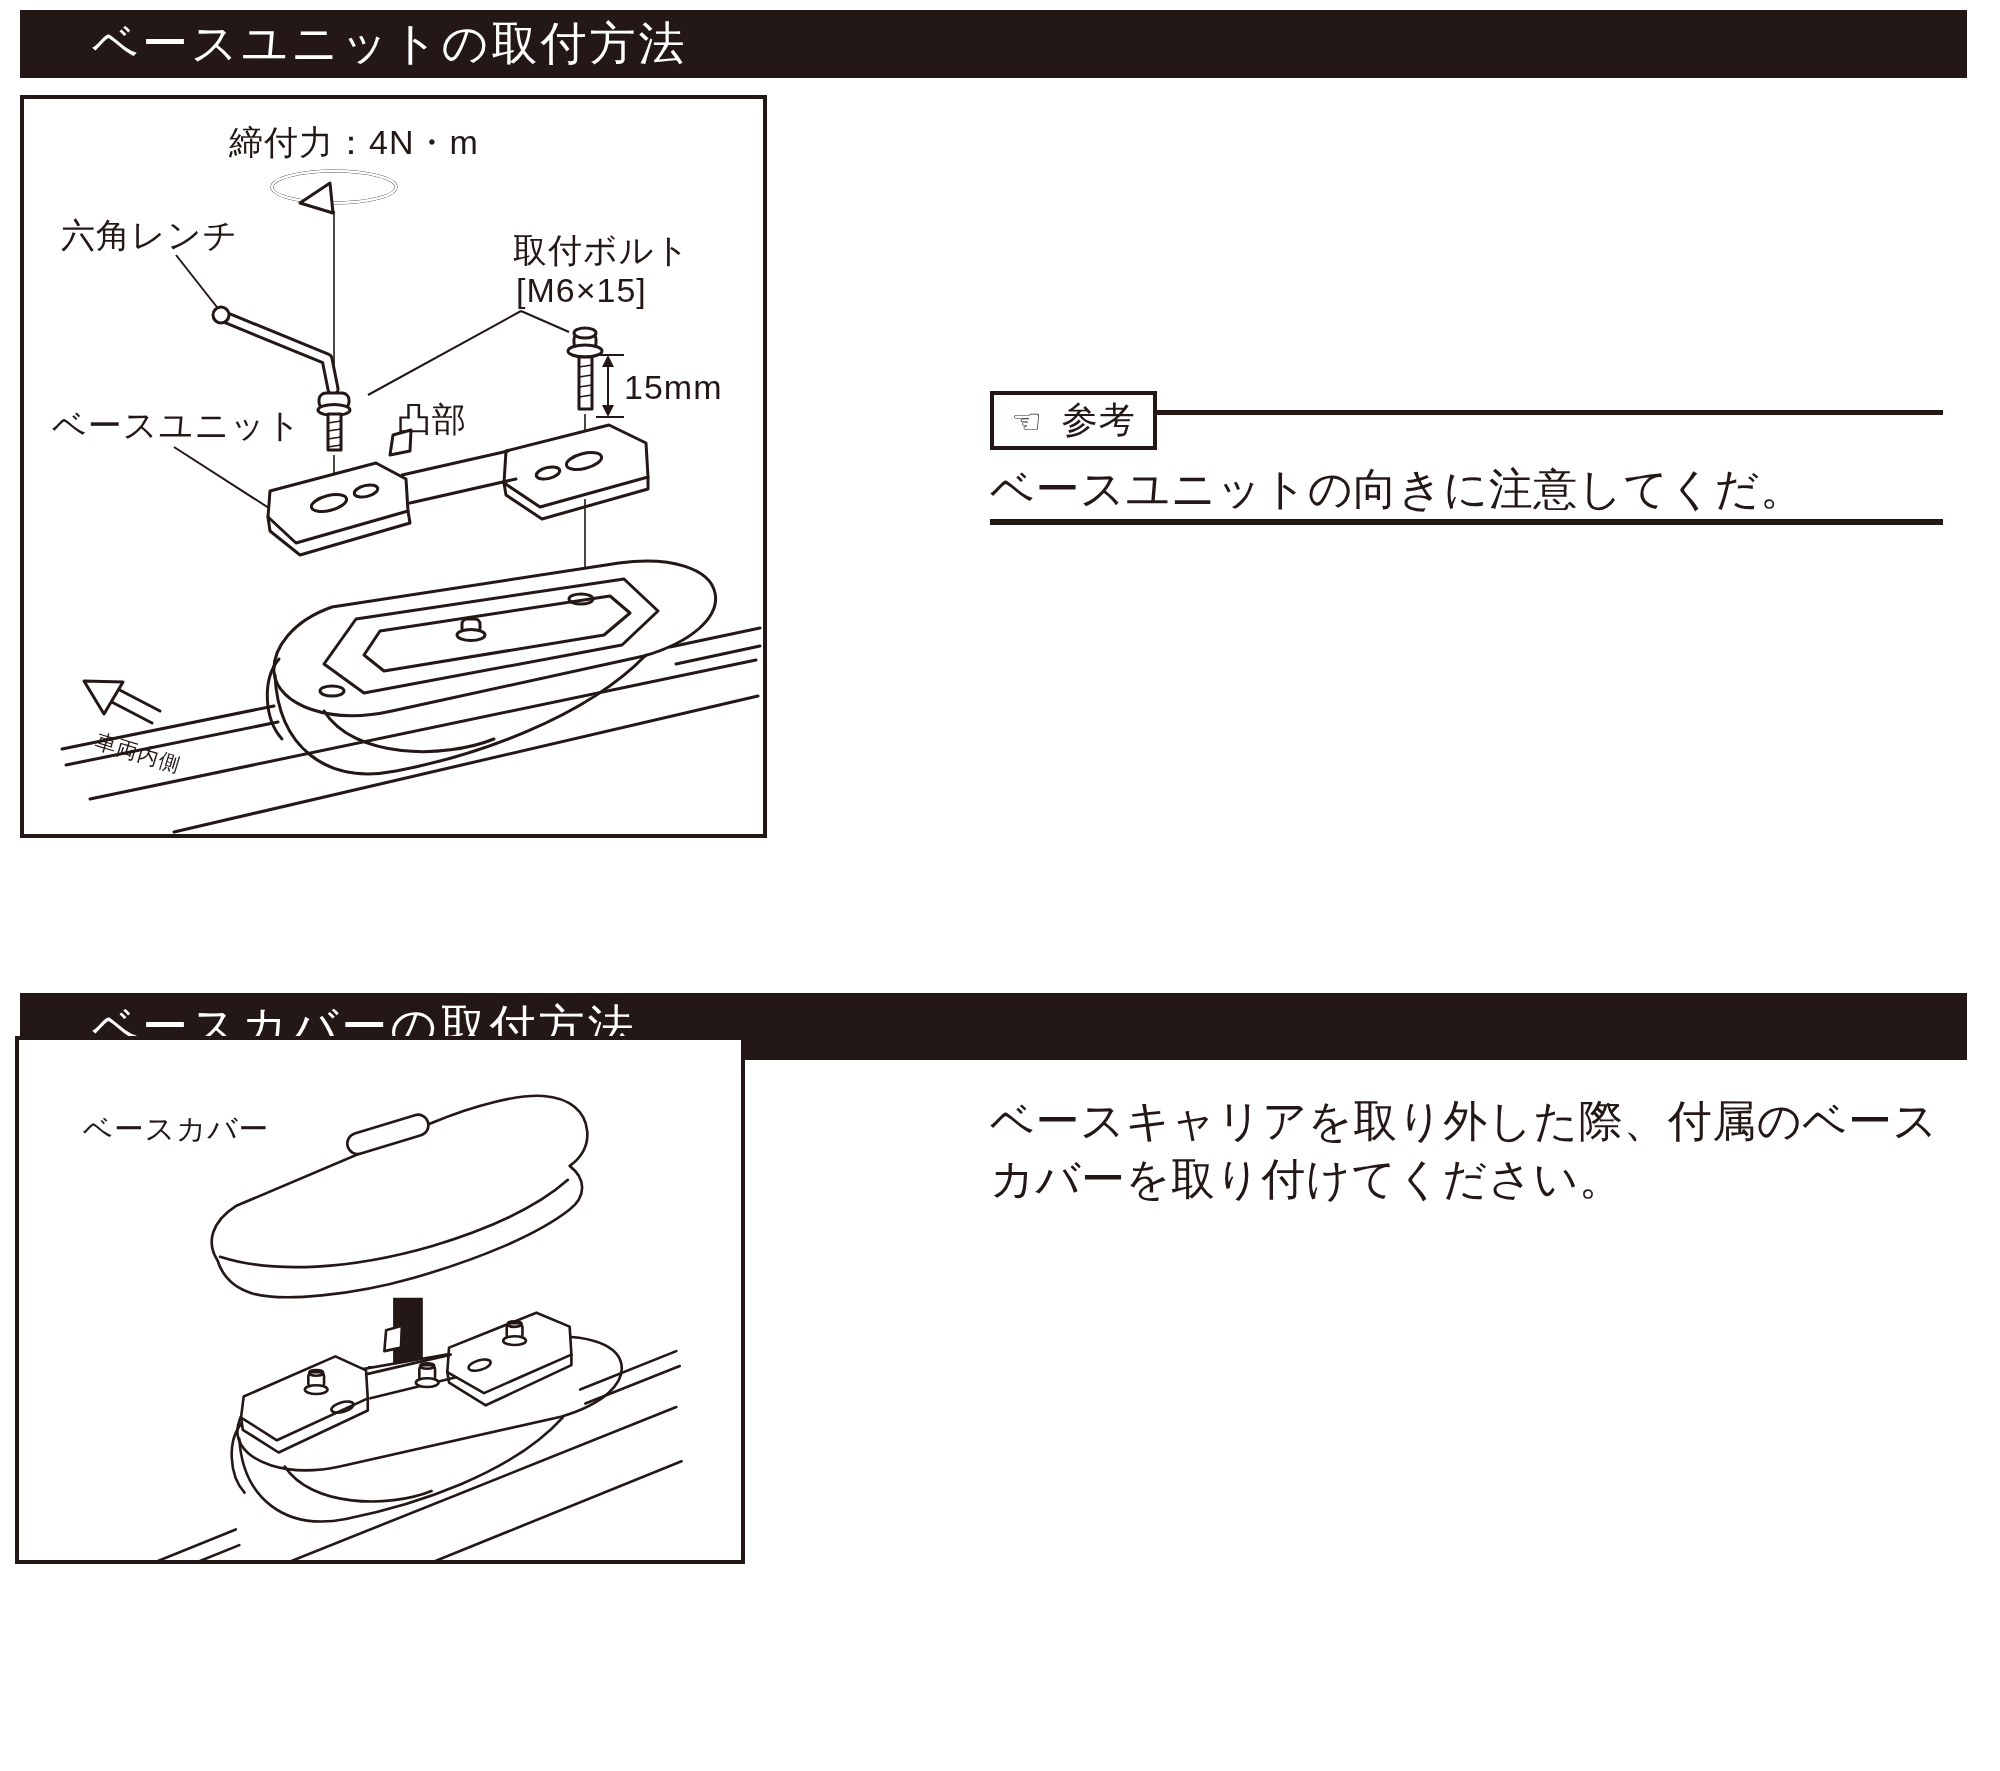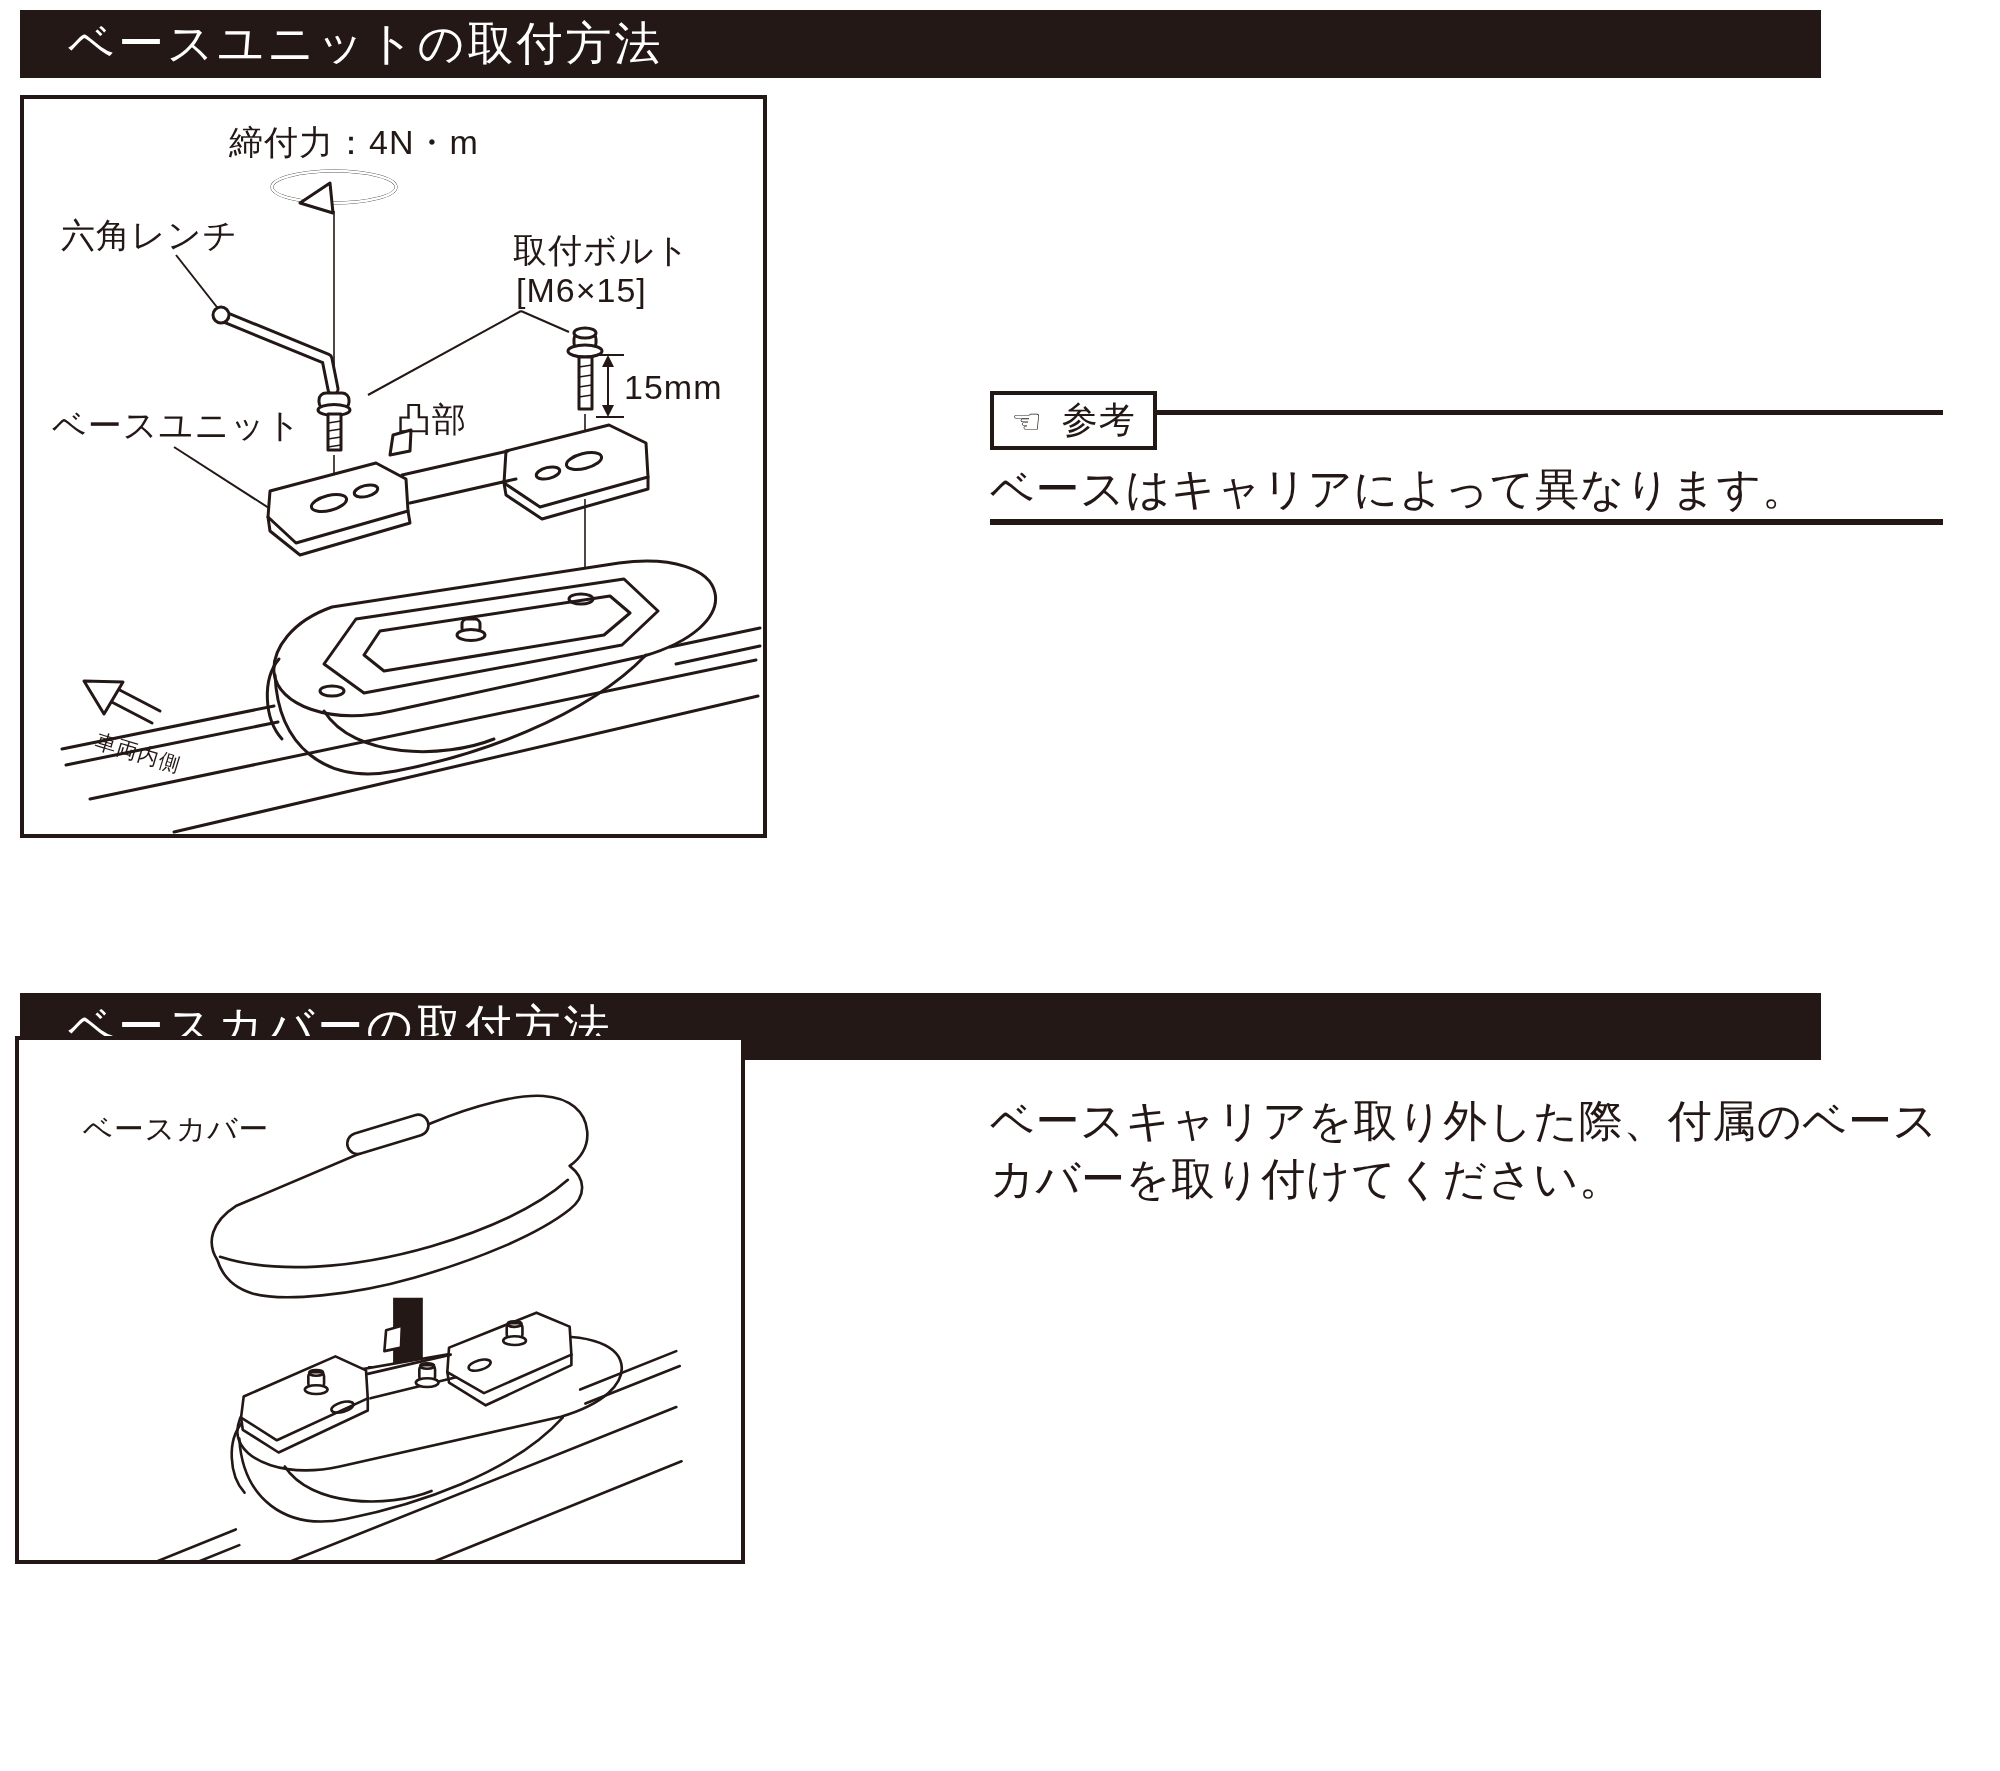--- a/index.html
+++ b/index.html
@@ -1,19 +1,19 @@
 <!DOCTYPE html>
 <html><head>
 <meta charset="utf-8">
 <style>
   html,body{margin:0;padding:0;background:#ffffff;}
   .page{position:relative;width:2000px;height:1771px;background:#ffffff;overflow:hidden;
         font-family:"Liberation Sans","DejaVu Sans",sans-serif;color:#231815;}
-  .secbar{position:absolute;left:20px;width:1801px;background:#231815;color:#ffffff;
-          font-size:46px;letter-spacing:3px;display:flex;align-items:center;padding-left:48px;
+  .secbar{position:absolute;left:20px;width:1947px;background:#231815;color:#ffffff;
+          font-size:46px;letter-spacing:3px;display:flex;align-items:center;padding-left:72px;
           box-sizing:border-box;font-weight:500;}
   .bar1{top:10px;height:68px;}
   .bar2{top:993px;height:67px;}
   .figbox{position:absolute;background:#fff;border:4px solid #231815;box-sizing:border-box;}
   .box1{left:20px;top:95px;width:747px;height:743px;}
   .box2{left:15px;top:1036px;width:730px;height:528px;}
   .figbox svg{position:absolute;left:0;top:0;width:100%;height:100%;}
   .para{position:absolute;left:990px;width:1010px;font-size:44px;line-height:57.5px;
         white-space:pre-line;letter-spacing:0.5px;}
   .para1{top:96px;}
@@ -152,21 +152,21 @@
       <text class="dsmall" x="70" y="648" transform="rotate(17 70 648)">車両内側</text>
     </svg>
   </div>
 
 
   <div class="notebox">
     <span class="noteicon">☜</span>
     <span class="notelabel">参考</span>
   </div>
   <div class="notetopline"></div>
-  <div class="notetext">ベースはキャリアによって異なります。</div>
+  <div class="notetext">ベースユニットの向きに注意してくだ。</div>
   <div class="notebottomline"></div>
 
   <div class="secbar bar2">
     <span>ベースカバーの取付方法</span>
   </div>
 
   <div class="figbox box2">
     <svg viewBox="0 0 722 595">
 
       <text class="dlabel" x="21" y="113">ベースカバー</text>

